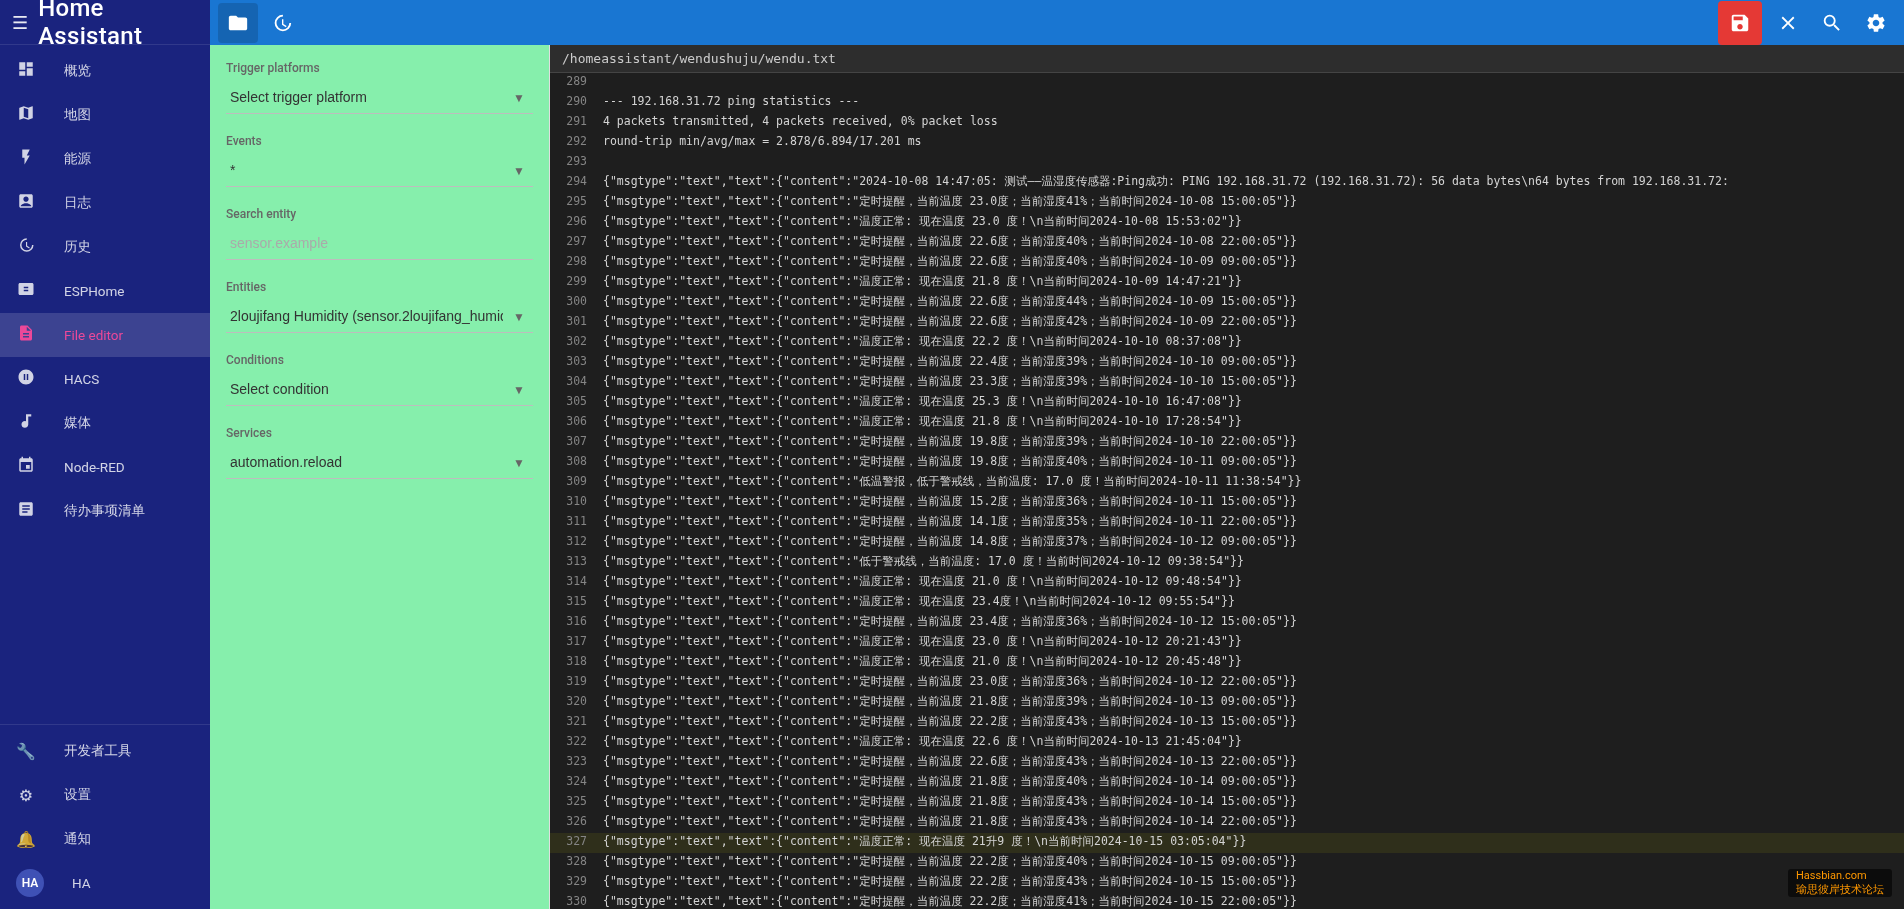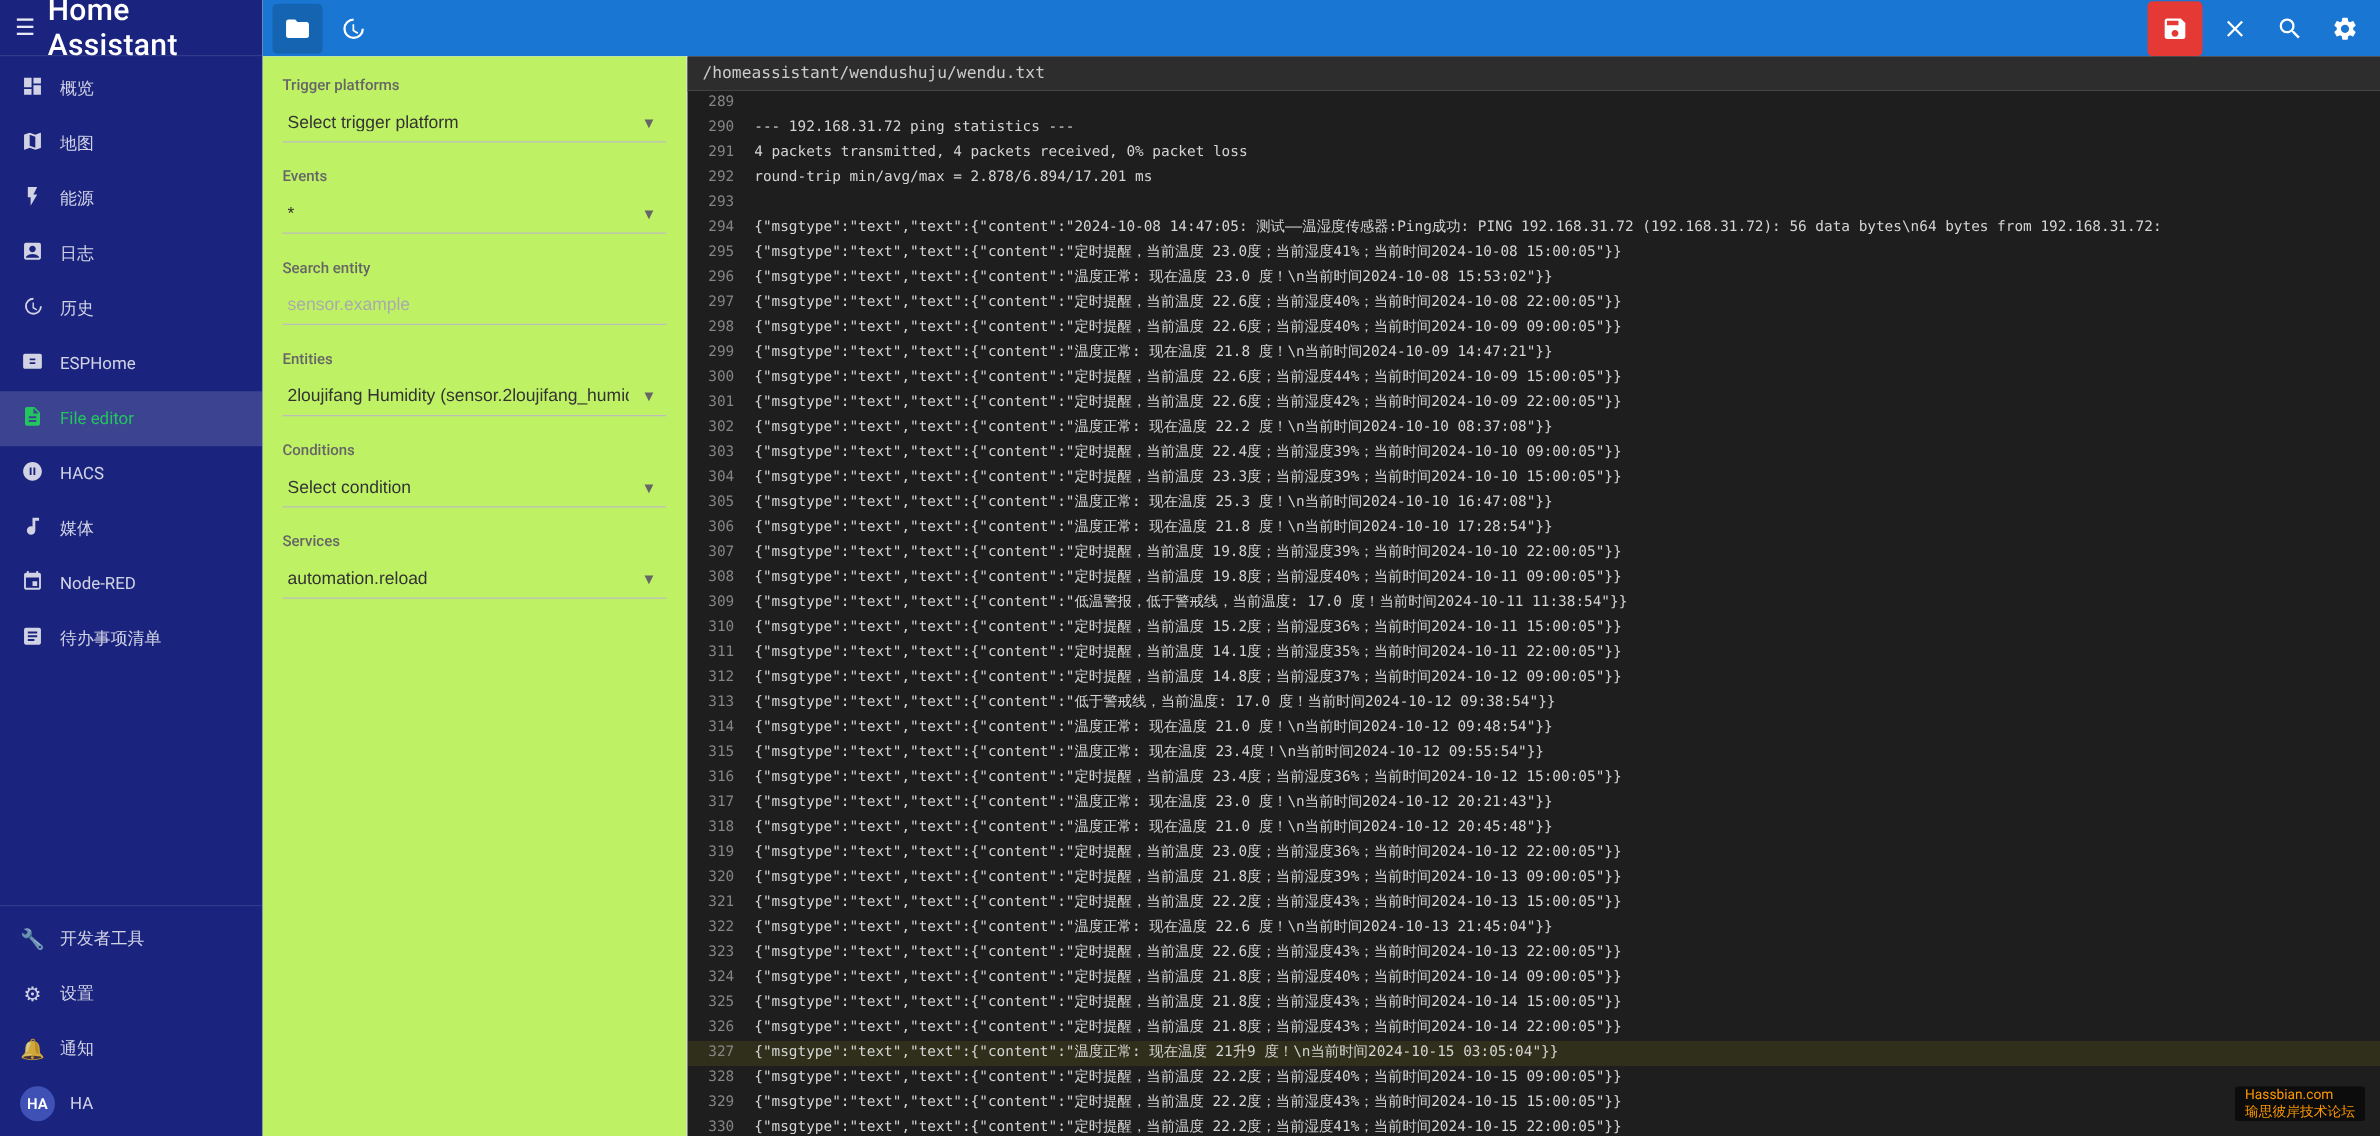--- a/index.html
+++ b/index.html
@@ -36,29 +36,29 @@
     .sidebar-nav {
       flex: 1;
       overflow-y: auto;
       padding: 4px 0;
     }
     .sidebar-nav::-webkit-scrollbar { width: 4px; }
     .sidebar-nav::-webkit-scrollbar-thumb { background: rgba(255,255,255,0.2); }
     .nav-item {
       display: flex;
       align-items: center;
-      gap: 12px;
+      gap: 28px;
       padding: 0 16px;
       height: 44px;
       cursor: pointer;
       color: rgba(255,255,255,0.8);
       font-size: 14px;
       transition: background 0.15s;
     }
-    .nav-item.active { background: rgba(255,255,255,0.15); color: #22c55e; }
+    .nav-item.active { background: rgba(255,255,255,0.15); color: #ec4899; }
     .nav-item .nav-icon { width: 20px; text-align: center; font-size: 16px; flex-shrink: 0; }
     .nav-item .nav-label { font-size: 13.5px; }
     .sidebar-footer {
       border-top: 1px solid rgba(255,255,255,0.1);
       padding: 4px 0;
     }
     .sidebar-footer .nav-item { height: 44px; }
     .user-avatar {
       width: 28px;
       height: 28px;
@@ -109,21 +109,21 @@
     
     .content {
       display: flex;
       flex: 1;
       overflow: hidden;
     }
 
     
     .left-panel {
       width: 340px;
-      background: #bef264;
+      background: #86efac;
       border-right: 1px solid #e0e0e0;
       overflow-y: auto;
       padding: 16px;
       flex-shrink: 0;
     }
     .left-panel::-webkit-scrollbar { width: 4px; }
     .left-panel::-webkit-scrollbar-thumb { background: #ccc; }
 
     .form-section { margin-bottom: 20px; }
     .form-label {

